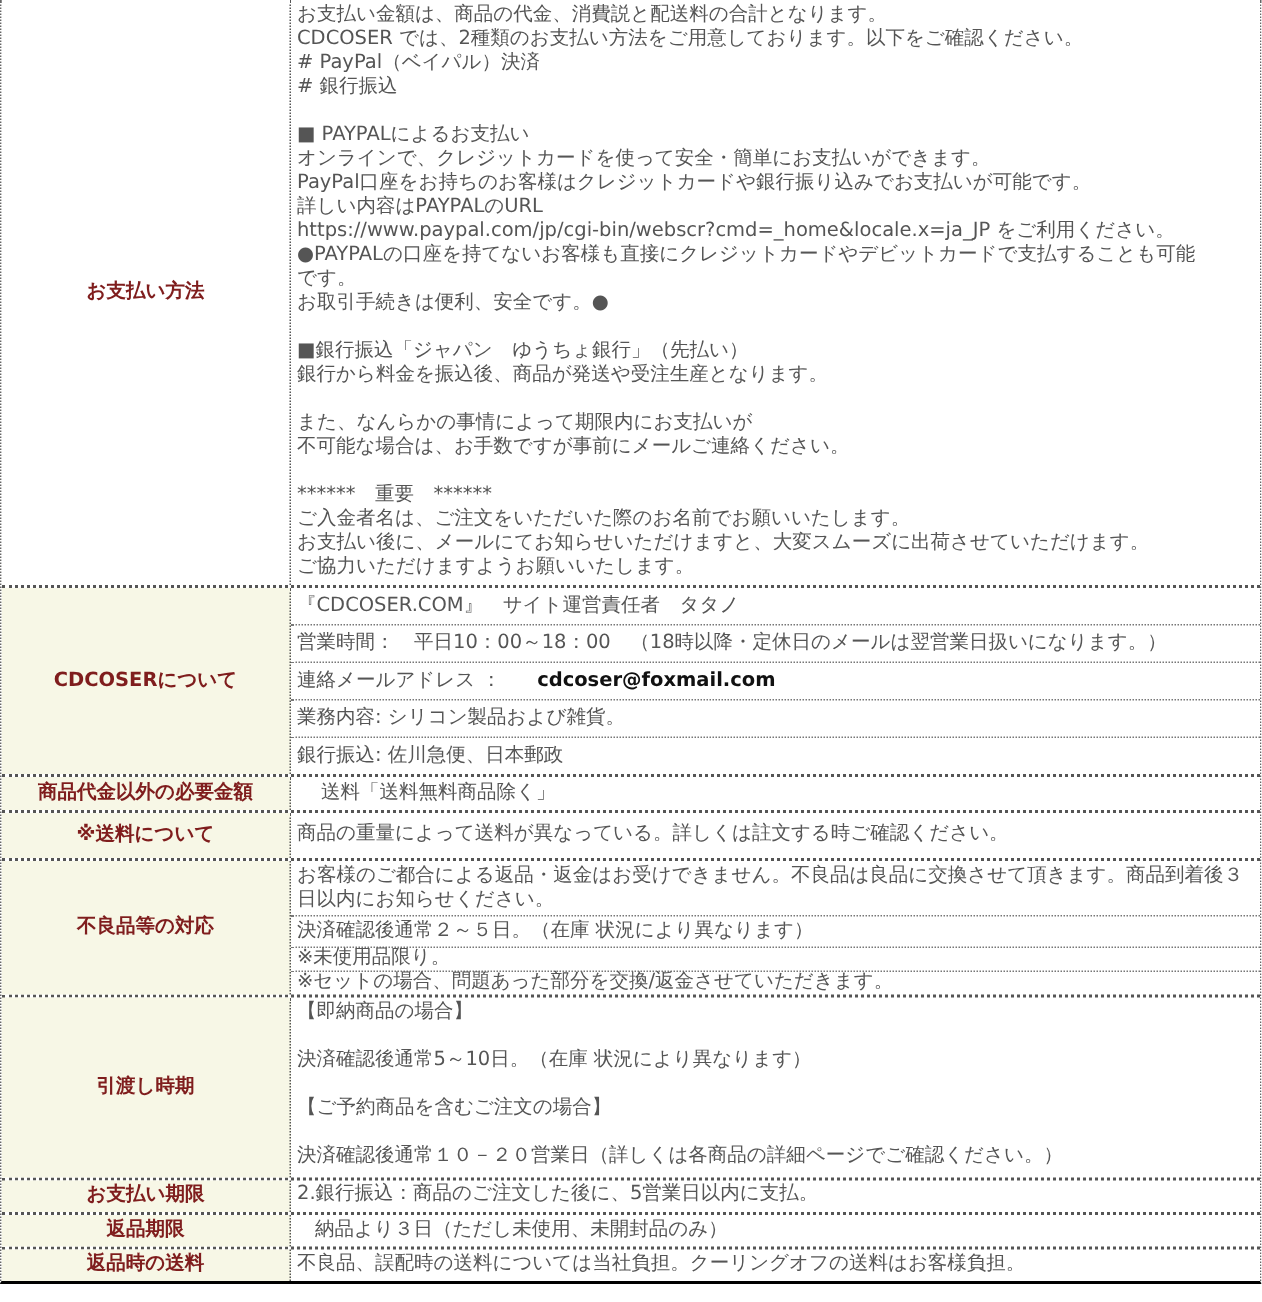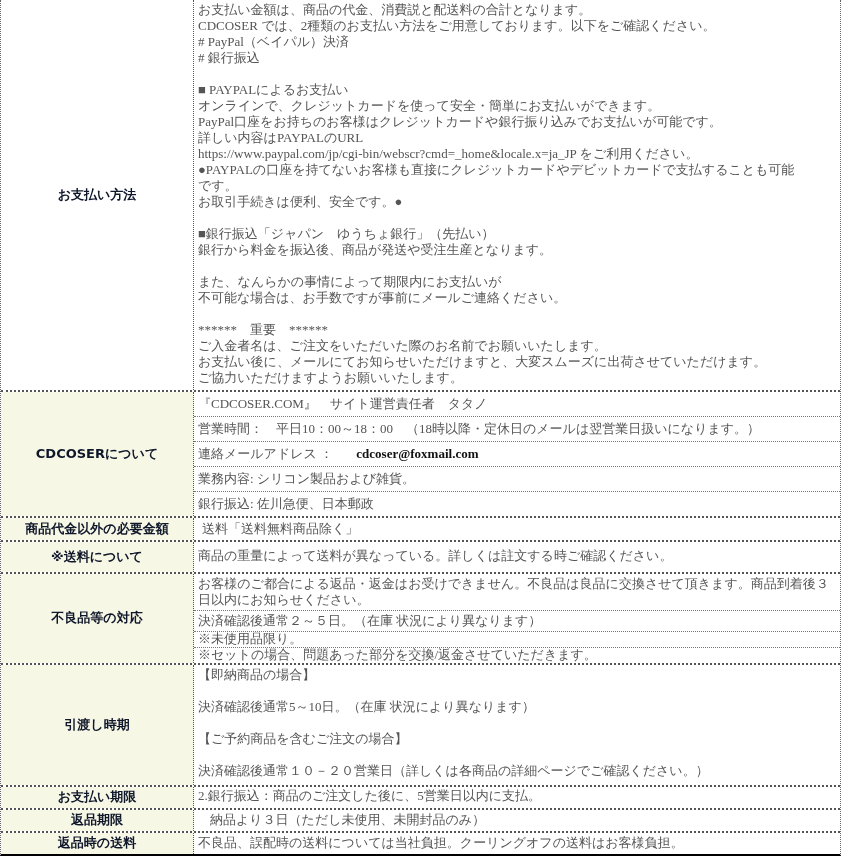--- a/index.html
+++ b/index.html
@@ -24,41 +24,41 @@
     flex:0 0 193px;
     width:193px;
     box-sizing:border-box;
     border-right:1px dotted #555;
     background:#f7f7e6;
     display:flex;
     align-items:center;
     justify-content:center;
     text-align:center;
     font-weight:bold;
-    color:#0f172a;
+    color:#7f1d1d;
     font-size:13px;
     line-height:1.3;
     padding:2px 6px;
   }
   .row-payment .label-cell{background:#ffffff;}
-  .content-cell{flex:1;min-width:0;display:flex;flex-direction:column;font-family:Liberation Serif, serif;}
+  .content-cell{flex:1;min-width:0;display:flex;flex-direction:column;}
   .text-block{padding:2px 4px 4px;font-size:13px;line-height:16px;}
   .line{min-height:16px;white-space:pre-wrap;word-break:break-all;}
   .subrow{
     border-bottom:1px dotted #777;
     padding:3px 4px;
     font-size:13px;
     line-height:16px;
     word-break:break-all;
   }
   .content-cell .subrow:last-child{border-bottom:none;}
   .bold-text{font-weight:bold;color:#111111;margin-left:20px;}
   
   .row-cdcoser .subrow{padding:4px 4px 4px;}
-  .row-extra .subrow{padding:3px 8px;}
+  .row-extra .subrow{padding:3px 20px;}
   .row-shipping-note .subrow{padding:6px 4px 8px;}
   .row-defective .subrow{padding:2px 4px;}
   .row-defective .subrow:nth-child(3),
   .row-defective .subrow:nth-child(4){padding:0 4px 1px;line-height:14px;}
   .row-delivery .text-block{padding:2px 4px 6px;}
   .row-pay-deadline .subrow{padding:1px 4px;}
   .row-return-deadline .subrow{padding:2px 16px;}
   .row-return-shipping .subrow{padding:2px 4px;}
 </style>
 </head>

